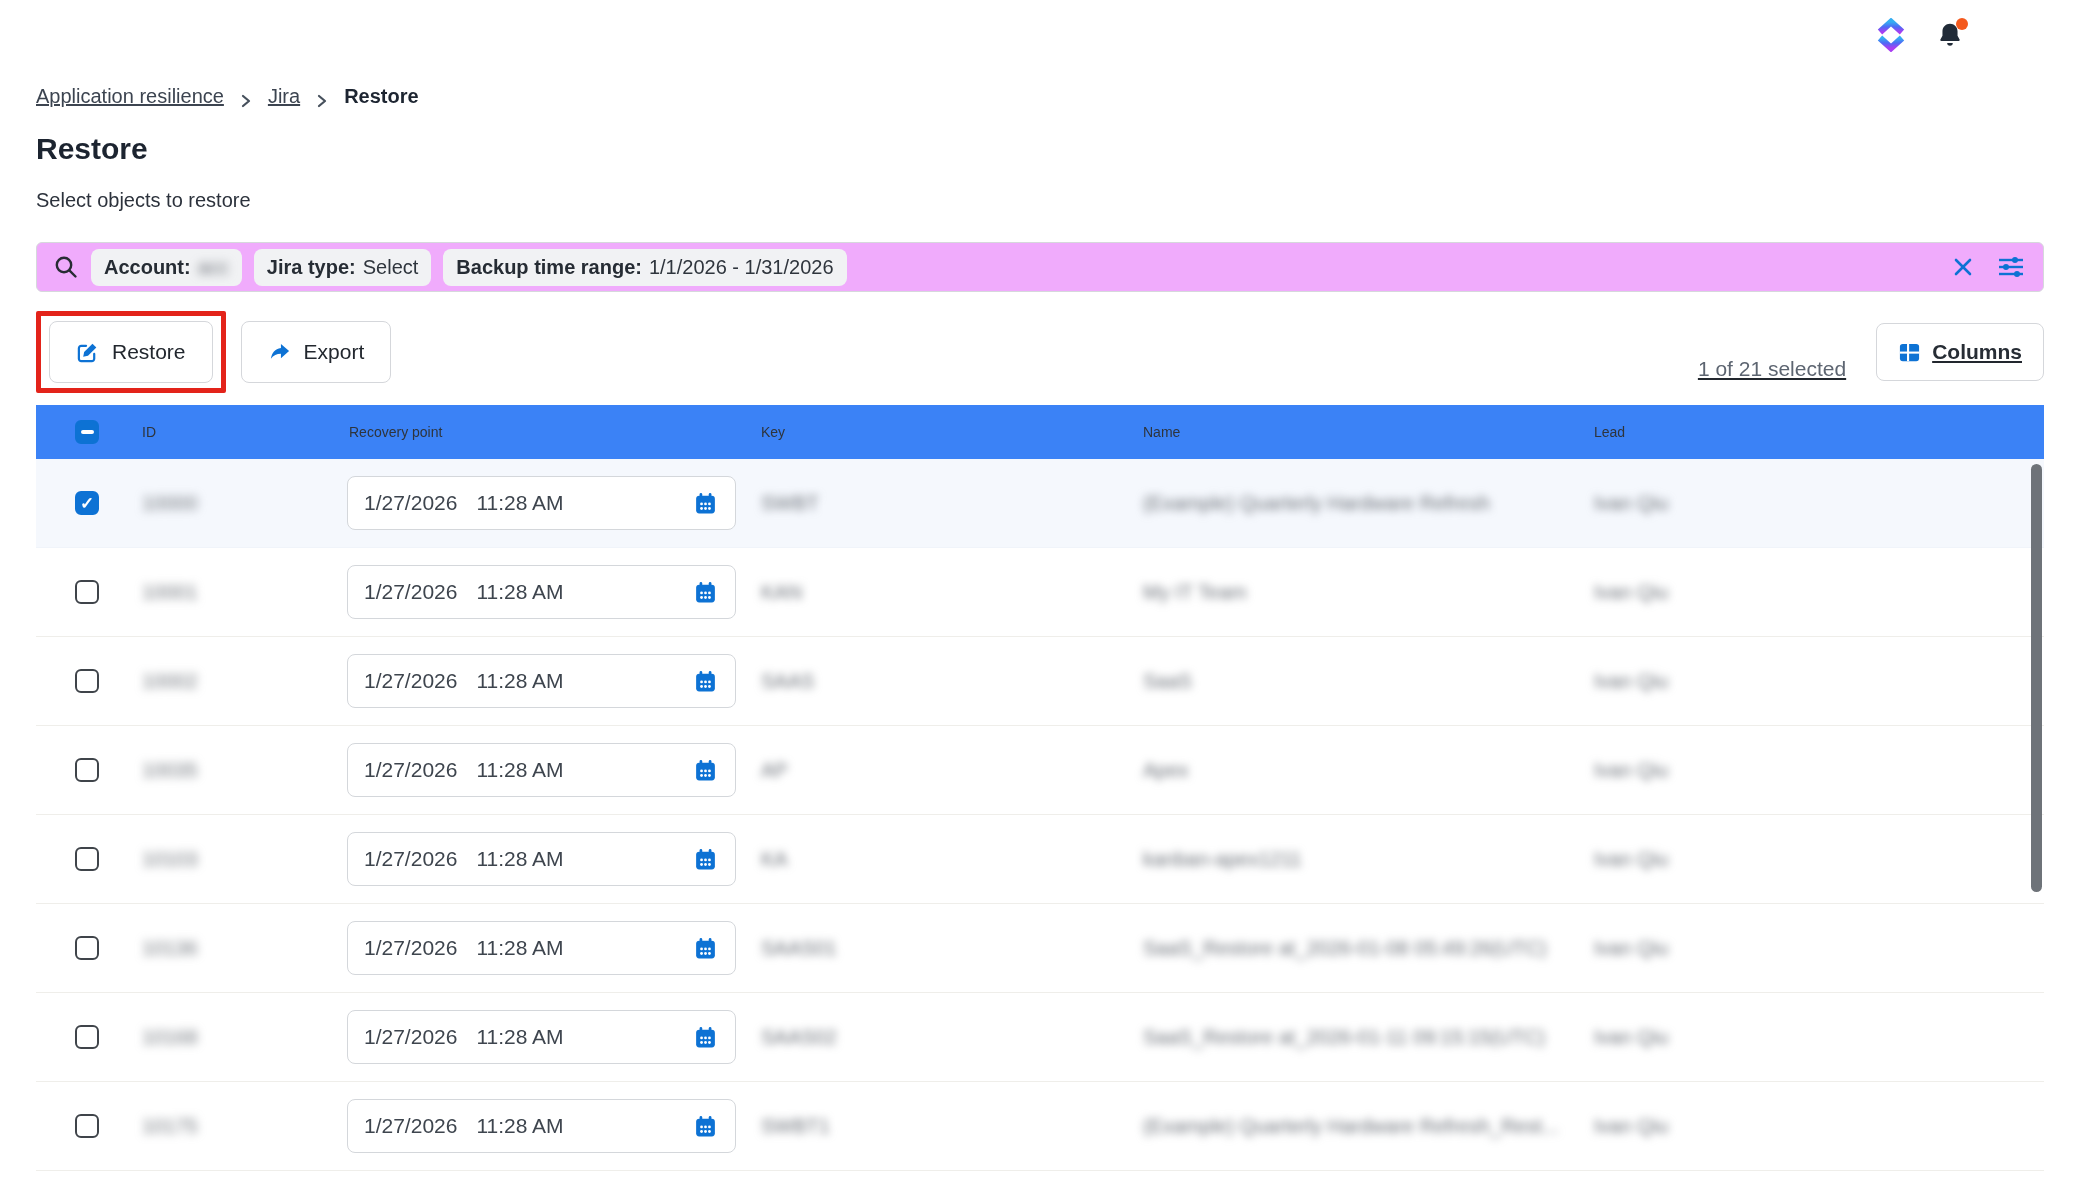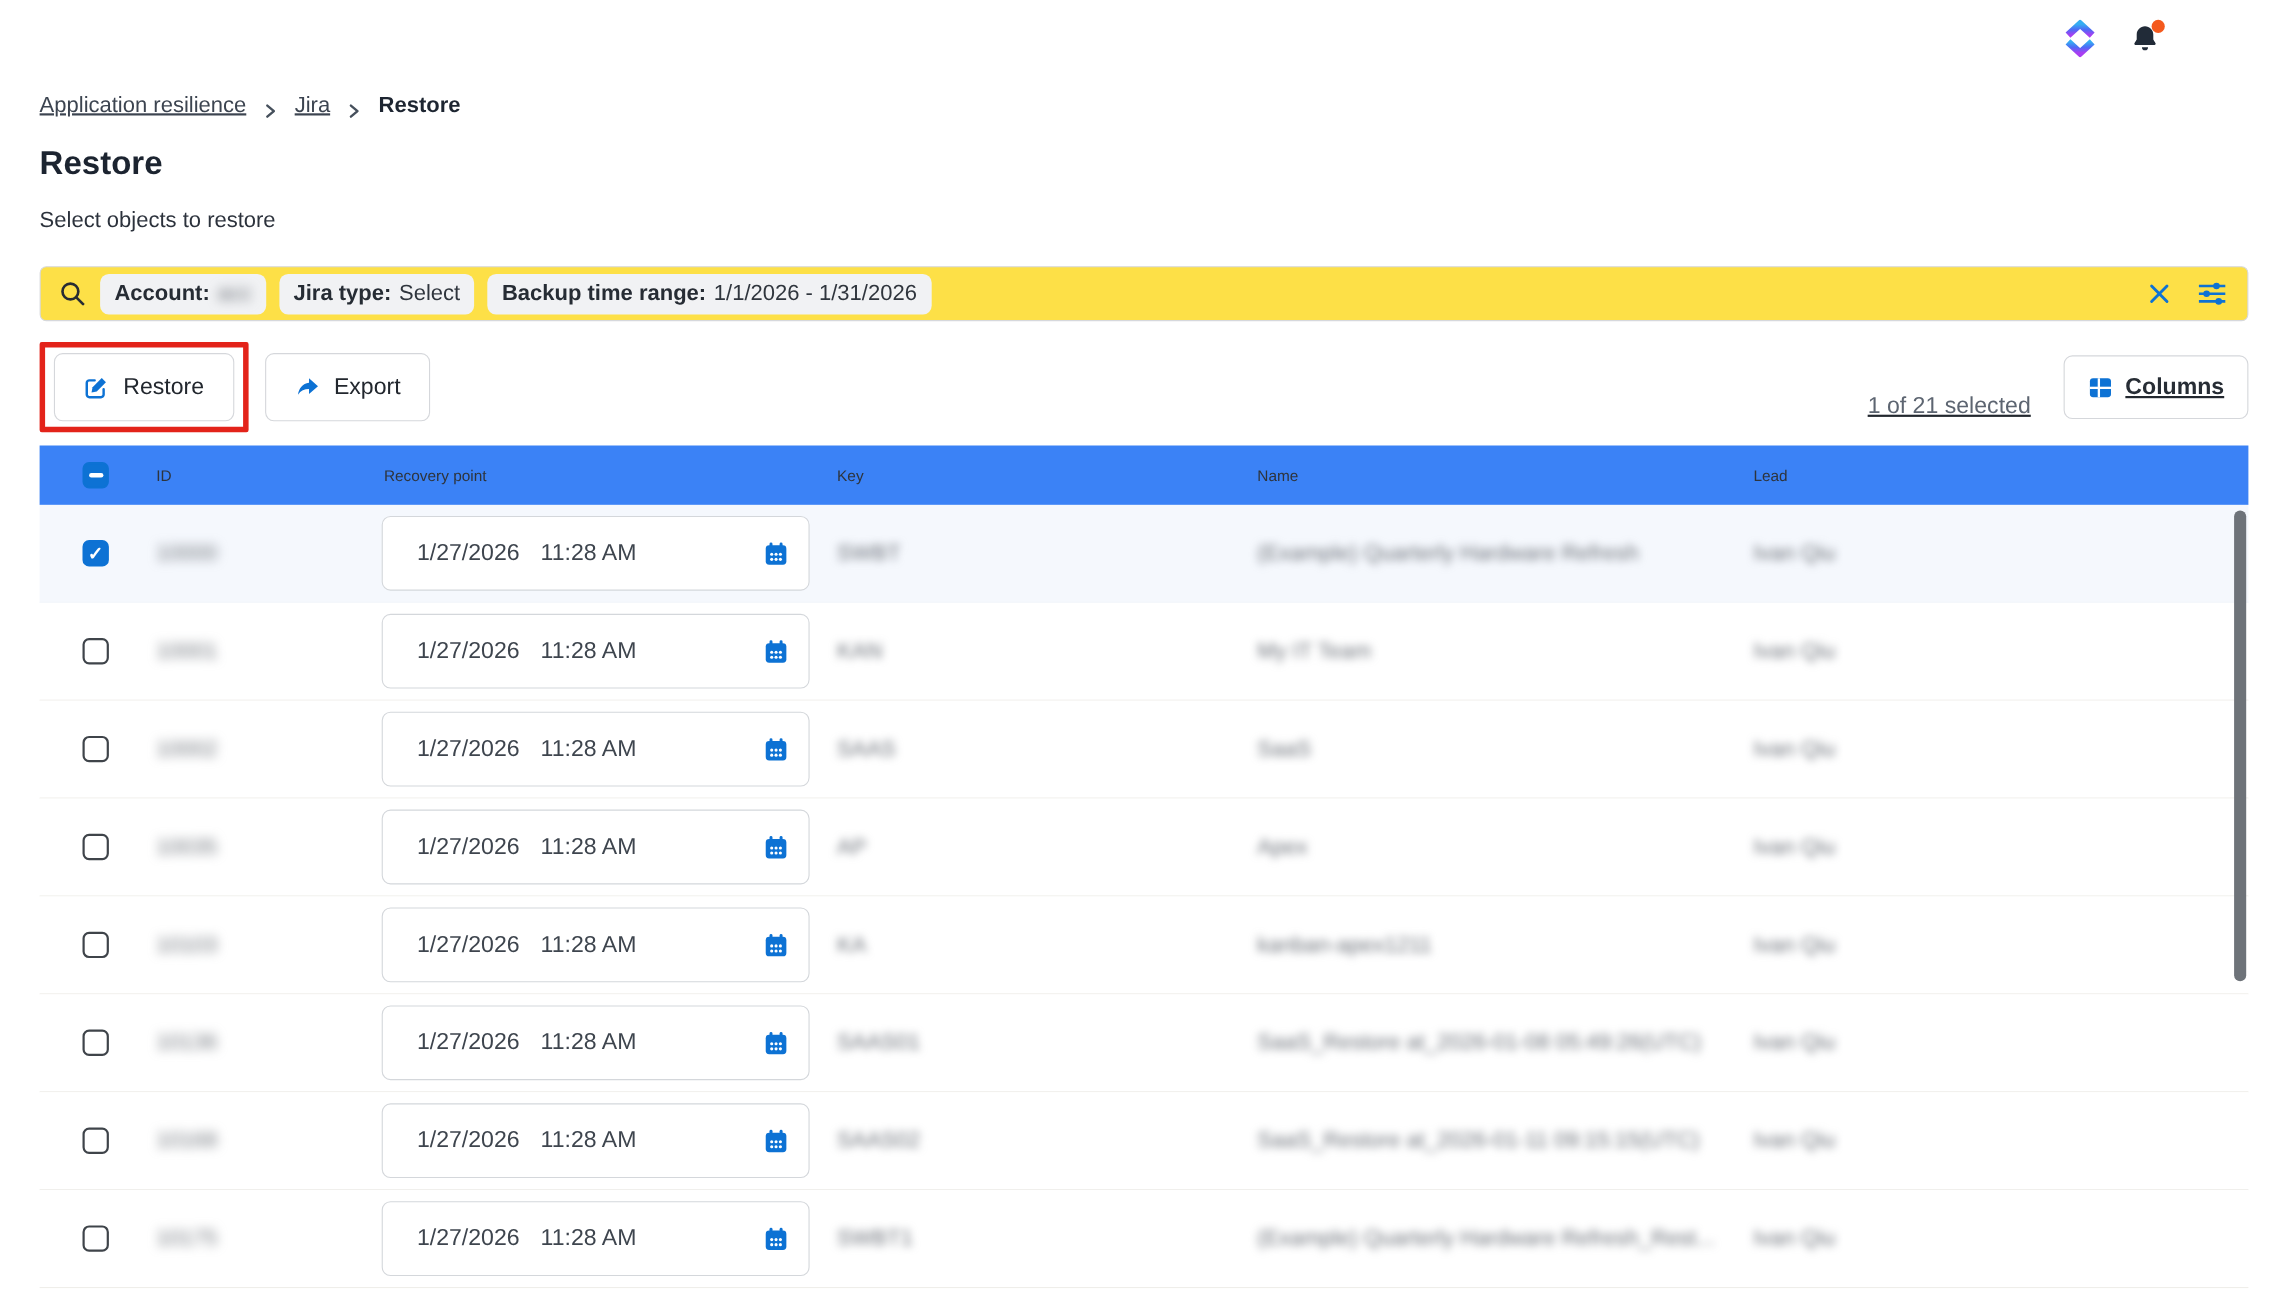--- a/index.html
+++ b/index.html
@@ -22,21 +22,21 @@
   .crumb-link{color:#3c4450;text-decoration:underline;cursor:pointer;}
   .crumb-current{color:#1d2531;font-weight:700;}
   .crumb-sep{display:flex;align-items:center;}
 
   
   .page-title{margin-top:24px;font-size:30px;line-height:34px;font-weight:700;color:#1c2430;}
   .page-subtitle{margin-top:23px;font-size:20px;color:#2c323c;}
 
   
   .search-bar{margin-top:30px;height:48px;border:1px solid #d6d8dc;border-radius:6px;
-      display:flex;align-items:center;padding:0 14px 0 16px;gap:12px;background:#fde047;}
+      display:flex;align-items:center;padding:0 14px 0 16px;gap:12px;background:#f0abfc;}
   .chip{background:#f1f2f4;border-radius:8px;height:37px;display:flex;align-items:center;
       padding:0 13px;font-size:20px;color:#2f353d;gap:7px;white-space:nowrap;cursor:pointer;}
   .chip .chip-label{font-weight:700;color:#262c34;}
   .search-spacer{flex:1;}
   .icon-btn{width:36px;height:36px;display:flex;align-items:center;justify-content:center;cursor:pointer;border-radius:4px;}
 
   .redacted{filter:blur(5px);color:#70757c;}
   .redacted-light{filter:blur(4px);color:#6d727a;}
 
   
@@ -58,22 +58,22 @@
   .trow{height:88px;border-bottom:1px solid #efeeea;background:#fff;font-size:20px;color:#3a3f46;cursor:pointer;}
   .trow.selected{background:#f5f8fd;border-bottom-color:#f0f4fa;}
   .cell-pad{padding-left:2px;}
 
   .cb{width:24px;height:24px;box-sizing:border-box;border:2px solid #3f444a;border-radius:6px;background:#fff;
       margin-left:39px;display:flex;align-items:center;justify-content:center;cursor:pointer;}
   .cb.checked,.cb.indeterminate{border-color:#0d72d4;background:#0d72d4;}
   .cb.checked::after{content:"\2713";color:#fff;font-size:17px;font-weight:700;line-height:1;}
   .cb.indeterminate::after{content:"";width:13px;height:3.5px;background:#fff;border-radius:2px;}
 
-  .date-input{width:389px;height:68px;box-sizing:border-box;border:1px solid #d4d7db;border-radius:8px;background:#fff;
-      display:flex;align-items:center;padding:0 17px 0 31px;gap:19px;font-size:21px;color:#3e454e;cursor:text;}
+  .date-input{width:389px;height:54px;box-sizing:border-box;border:1px solid #d4d7db;border-radius:8px;background:#fff;
+      display:flex;align-items:center;padding:0 17px 0 16px;gap:19px;font-size:21px;color:#3e454e;cursor:text;}
   .date-input .cal{margin-left:auto;display:flex;}
 
   .scroll-thumb{position:absolute;right:2px;top:5px;width:11px;height:428px;background:#6e7379;border-radius:6px;cursor:grab;}
 </style>
 </head>
 <body>
 
 <div class="page">
 
   <div class="topbar">

